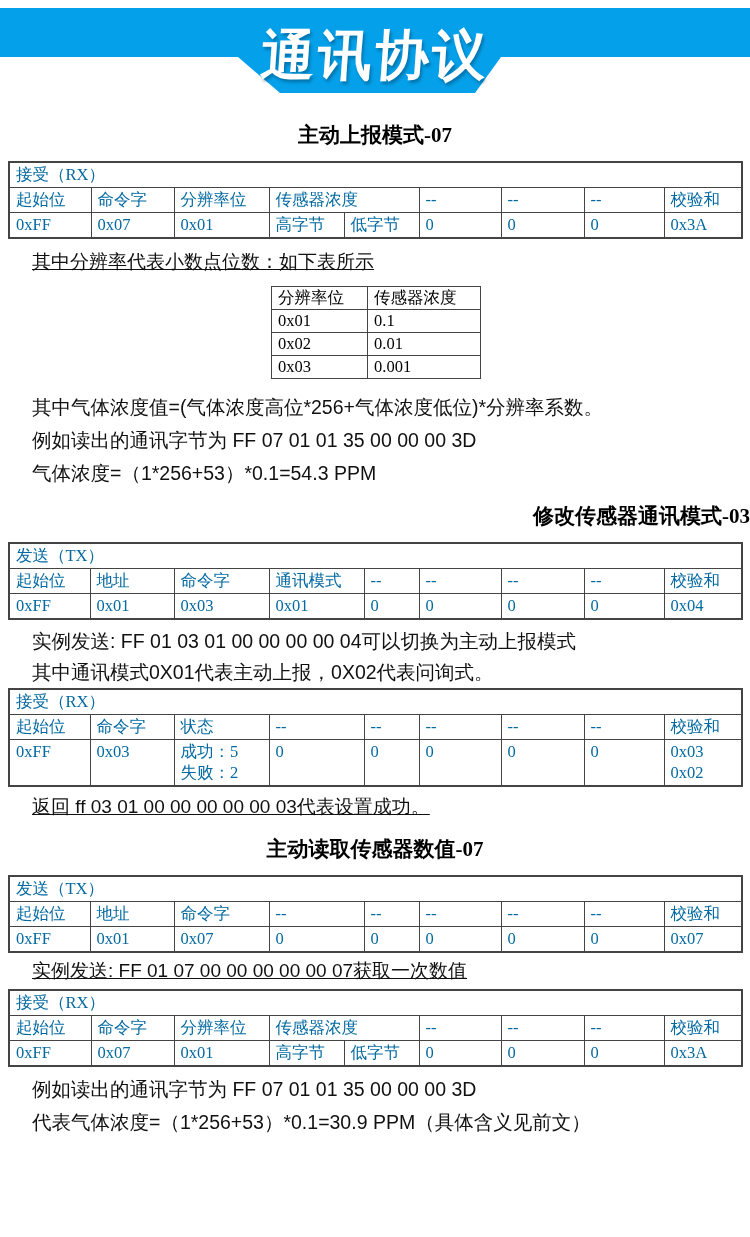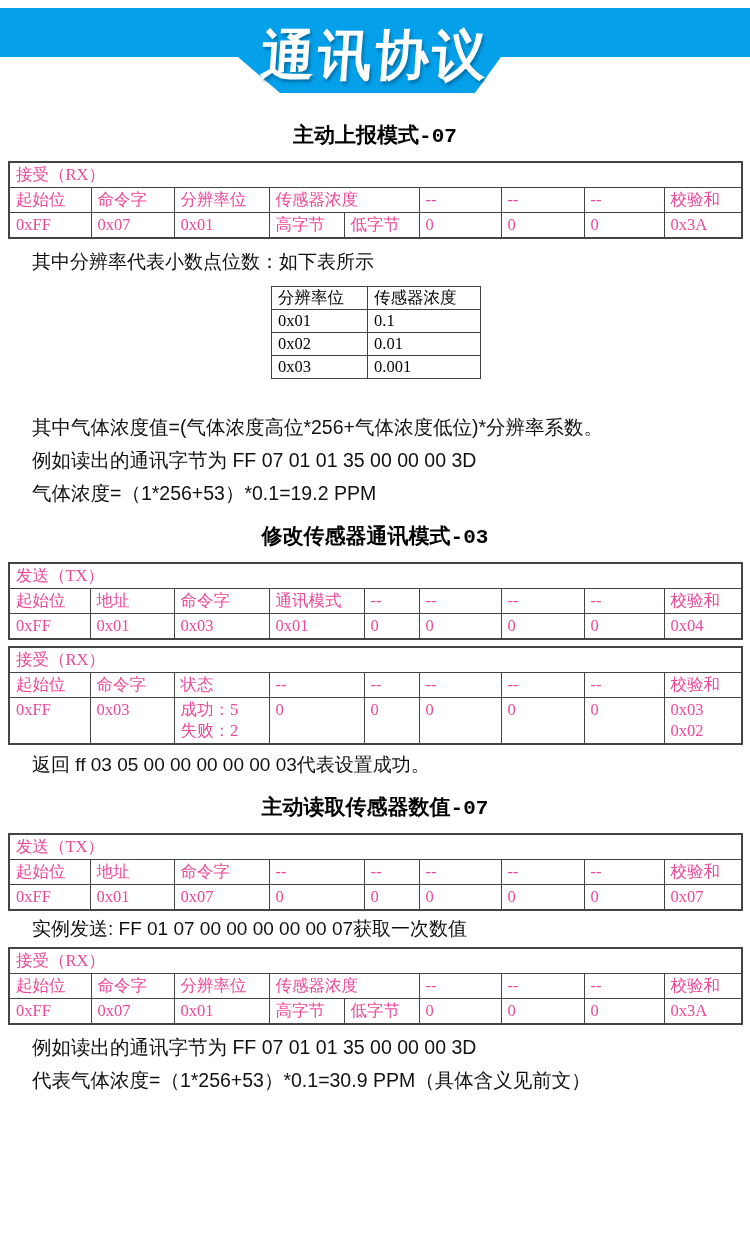--- a/index.html
+++ b/index.html
@@ -19,30 +19,30 @@
   }
   .banner-title {
     position:absolute; top:20px; left:0; width:100%; text-align:center;
     color:#fff; font-size:54px; font-weight:bold; letter-spacing:3px;
     transform:skewX(-4deg); text-shadow:2px 3px 3px rgba(0,40,70,.35);
     font-family:"Liberation Sans", sans-serif;
   }
   
   .sec-title {
     font-size:21px; font-weight:bold; text-align:center; margin:0; color:#000;
-    font-family:Liberation Mono, monospace;
+    font-family:Liberation Serif, serif;
   }
   #title1 { margin-top:28px; }
-  #title2 { margin-top:12px; }
+  #title2 { margin-top:12px;text-align:right; }
   #title3 { margin-top:16px; }
   
   table.proto {
     width:733px; margin-left:8px; border-collapse:collapse; table-layout:fixed;
     border:2px solid var(--line);
-    font-family:"Liberation Serif", serif; font-size:16.5px; color:#ec4899;
+    font-family:"Liberation Serif", serif; font-size:16.5px; color:#0369a1;
   }
   table.proto td {
     border:1px solid var(--line); padding:1px 6px 2px 6px;
     vertical-align:top; height:23px; line-height:21px;
     overflow:hidden; white-space:nowrap;
   }
   table.proto td.caption { text-align:left; }
   #table1 { margin-top:12px; }
   #table2 { margin-top:12px; }
   #table3 { margin-top:0; }
@@ -50,24 +50,24 @@
   #table5 { margin-top:6px; }
   .cell-line { display:block; }
   
   table.res {
     margin:12px 0 0 271px; border-collapse:collapse; table-layout:fixed;
     border:1.5px solid var(--line);
     font-family:"Liberation Serif", serif; font-size:16.5px; color:#000;
   }
   table.res td { border:1px solid var(--line); padding:1px 6px; height:23px; line-height:20px; }
   
-  .note { font-size:19px; font-weight:500; margin:11px 0 0 32px; line-height:24px; }
+  .note { font-size:19px; font-weight:500; margin:11px 0 0 32px; line-height:24px;text-decoration:underline; }
   .para { margin:0 0 0 32px; font-size:19.5px; font-weight:500; }
   .para div { line-height:33px; }
-  #para1 { margin-top:32px; }
+  #para1 { margin-top:12px; }
   #para2 { margin-top:6px; }
   #para2 div { line-height:31px; }
   #note2 { margin-top:8px; }
   #note3 { margin-top:6px; }
   #para4 { margin-top:6px; }
 </style>
 </head>
 <body>
 
 <div class="banner">
@@ -141,21 +141,21 @@
   <tr>
     <td>0x03</td>
     <td>0.001</td>
   </tr>
 </tbody>
   </table>
 
 <div class="para" id="para1">
   <div>其中气体浓度值=(气体浓度高位*256+气体浓度低位)*分辨率系数。</div>
   <div>例如读出的通讯字节为 FF 07 01 01 35 00 00 00 3D</div>
-  <div>气体浓度=（1*256+53）*0.1=19.2 PPM</div>
+  <div>气体浓度=（1*256+53）*0.1=54.3 PPM</div>
 </div>
 
 <h2 class="sec-title" id="title2">修改传感器通讯模式-03</h2>
 
 <table class="proto" id="table2">
   <colgroup>
     <col style="width:81px">
       <col style="width:84px">
       <col style="width:95px">
     <col style="width:95px">
@@ -188,20 +188,22 @@
     <td>0</td>
     <td>0</td>
     <td>0</td>
     <td>0</td>
     <td>0x04</td>
   </tr>
 </tbody>
   </table>
 
 <div class="para" id="para2">
+  <div>实例发送: FF 01 03 01 00 00 00 00 04可以切换为主动上报模式</div>
+  <div>其中通讯模式0X01代表主动上报，0X02代表问询式。</div>
 </div>
 
 <table class="proto" id="table3">
   <colgroup>
     <col style="width:81px">
       <col style="width:84px">
       <col style="width:95px">
     <col style="width:95px">
       <col style="width:55px">
       <col style="width:82px">
@@ -237,21 +239,21 @@
     <td>0</td>
     <td>0</td>
     <td>
       <span class="cell-line">0x03</span>
       <span class="cell-line">0x02</span>
     </td>
   </tr>
 </tbody>
   </table>
 
-<div class="note" id="note2">返回 ff 03 05 00 00 00 00 00 03代表设置成功。</div>
+<div class="note" id="note2">返回 ff 03 01 00 00 00 00 00 03代表设置成功。</div>
 
 <h2 class="sec-title" id="title3">主动读取传感器数值-07</h2>
 
 <table class="proto" id="table4">
   <colgroup>
     <col style="width:81px">
       <col style="width:84px">
       <col style="width:95px">
     <col style="width:95px">
       <col style="width:55px">

